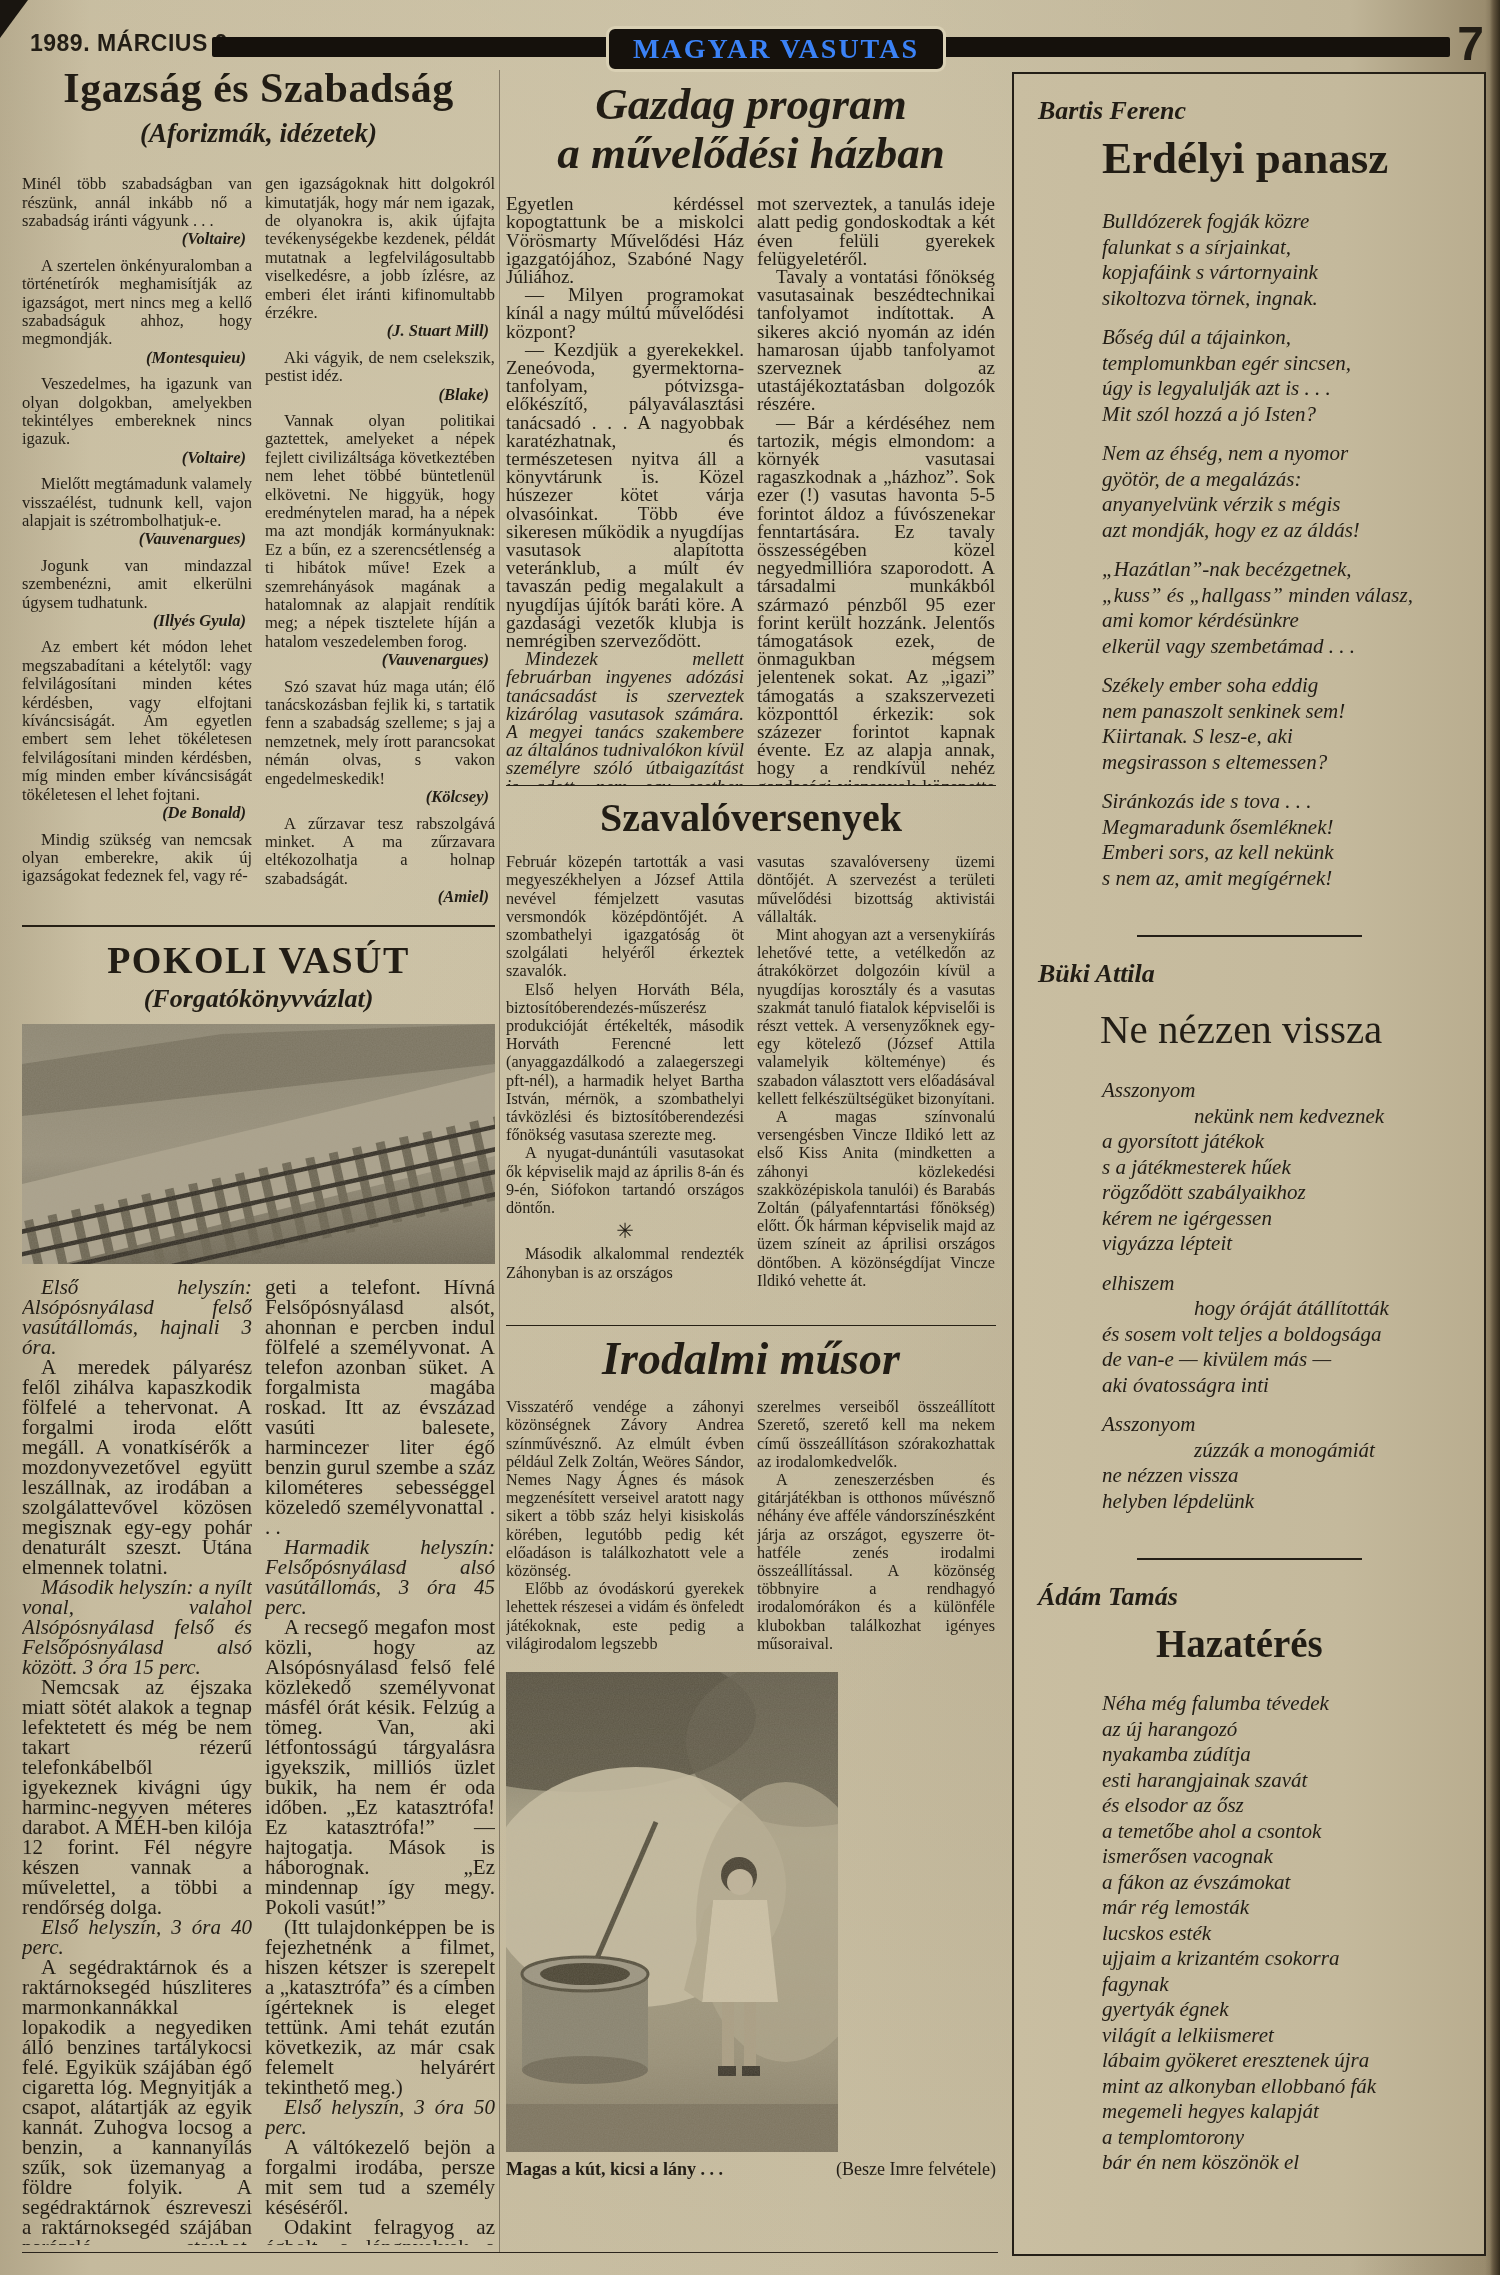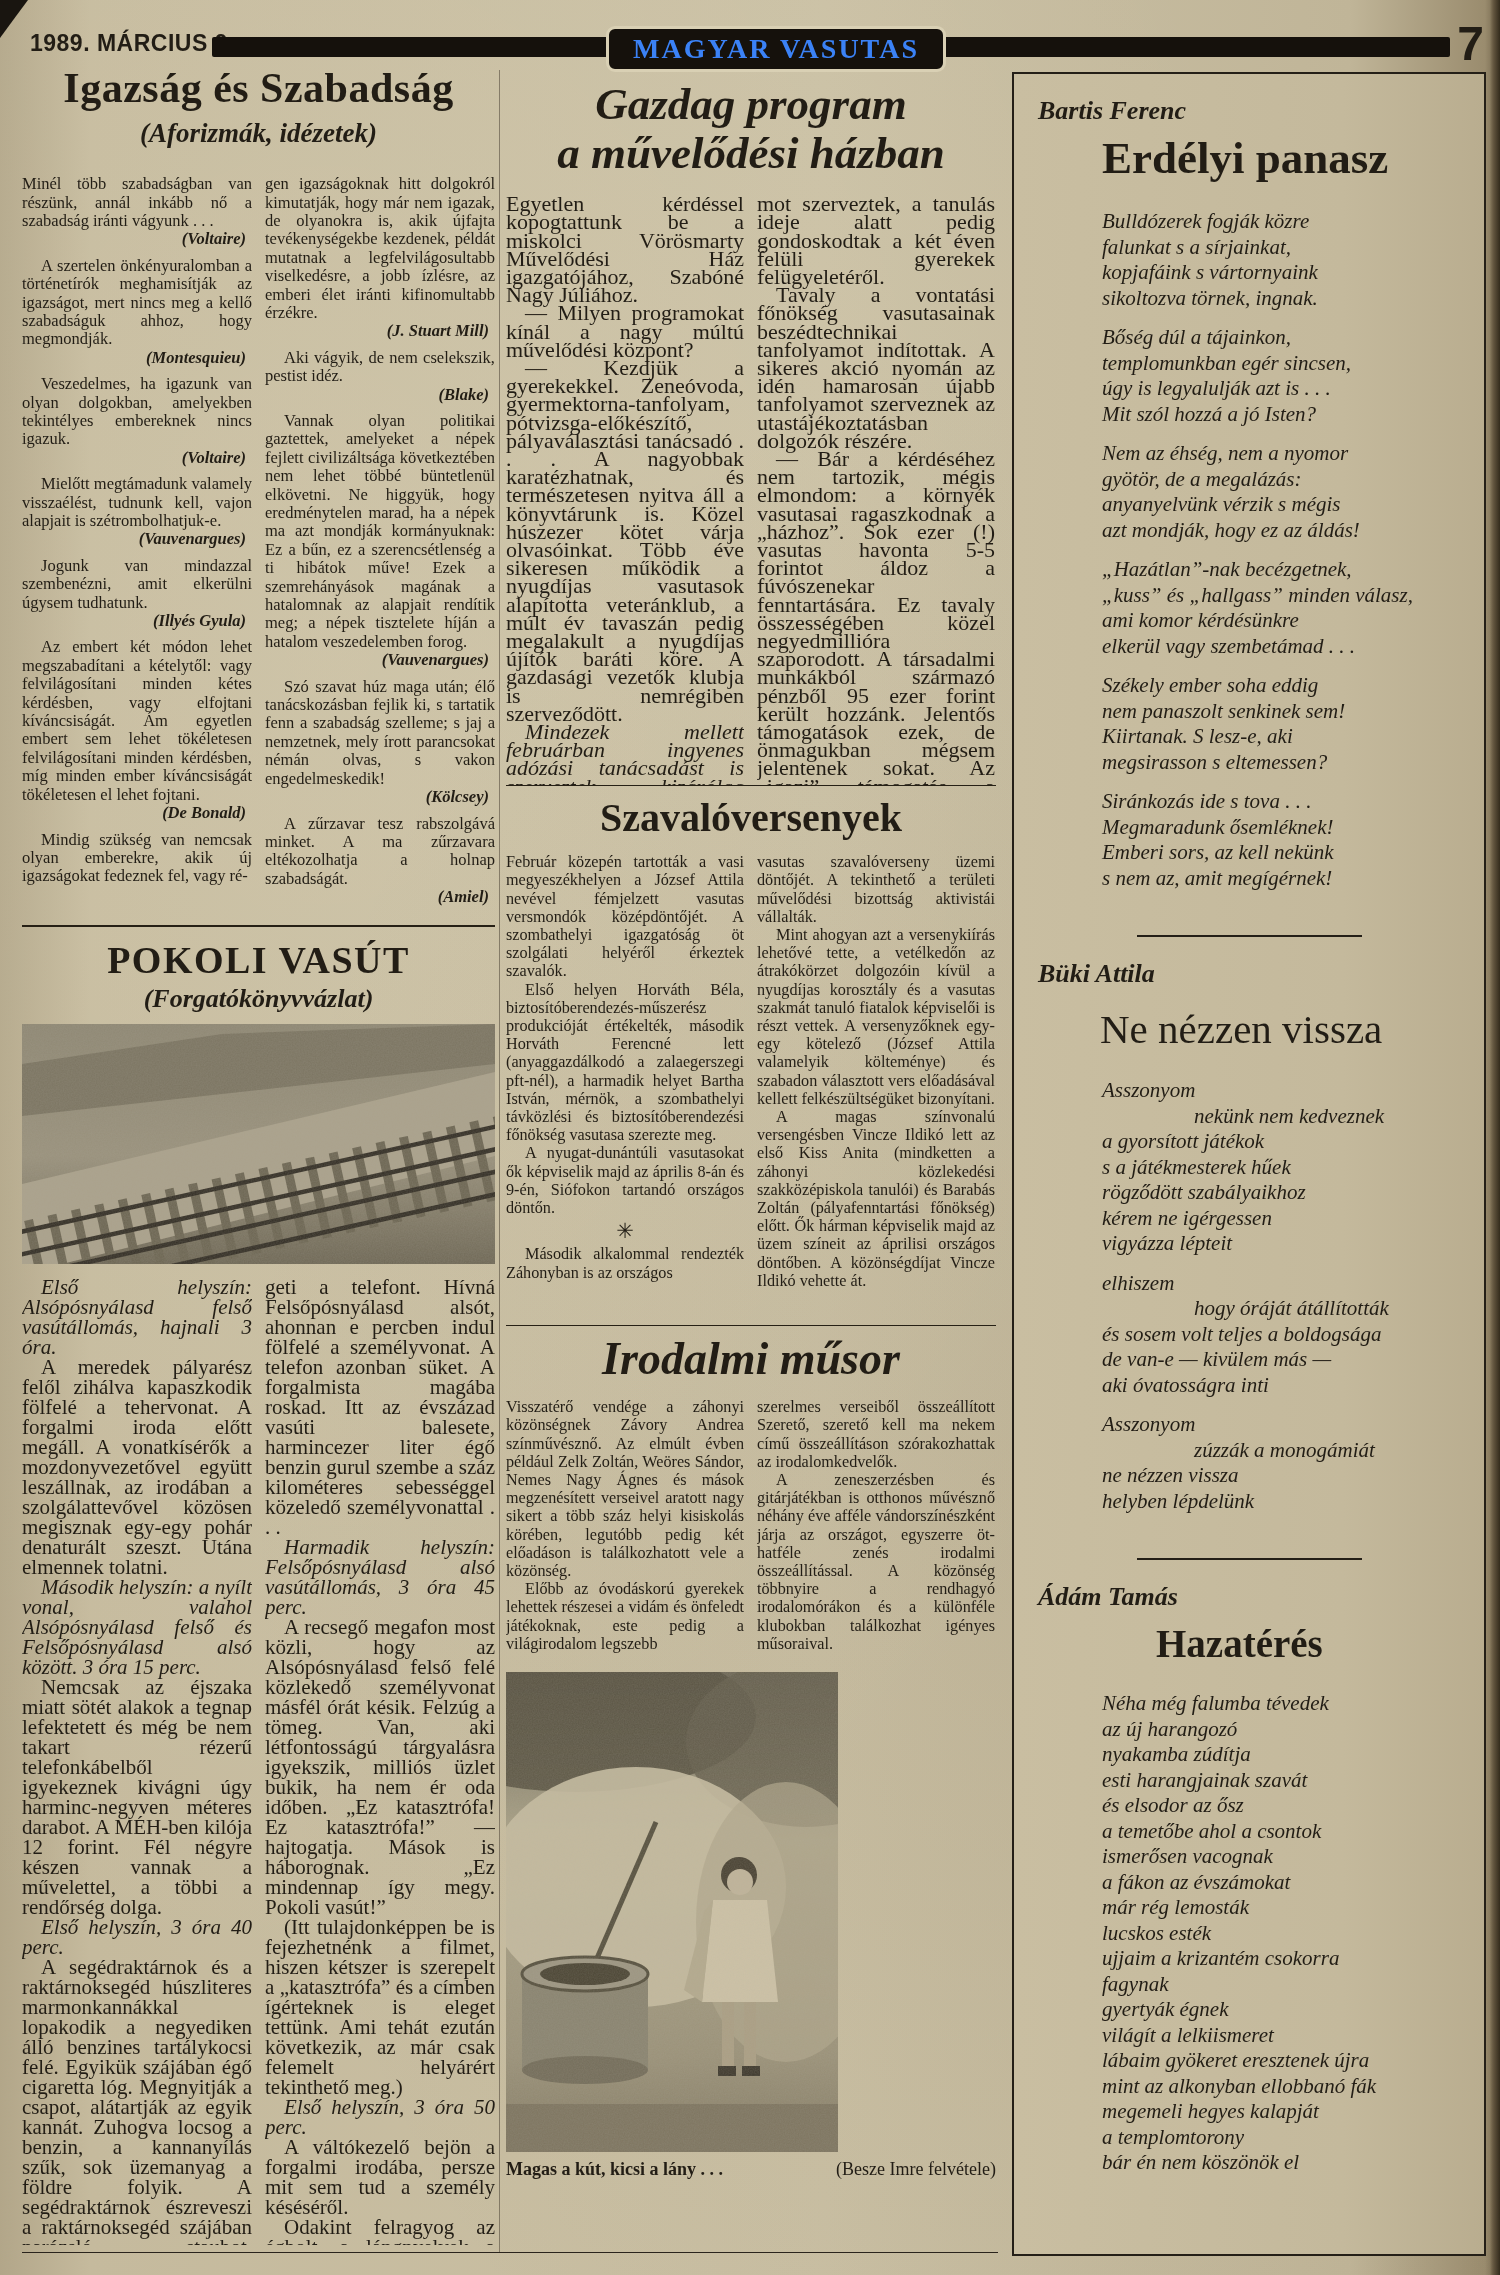--- a/index.html
+++ b/index.html
@@ -39,21 +39,21 @@
   #aph-cols .col{width:230px;}
   #rule-aph{margin-top:4px;}
   .art2-title{text-align:center;font:700 38px/1.05 "Liberation Serif",serif;letter-spacing:1.5px;margin-top:14px;}
   .art2-sub{text-align:center;font:italic 700 26px "Liberation Serif",serif;margin-top:3px;}
   .railway-photo{margin-top:10px;width:473px;height:240px;display:block;}
   #pokoli-cols{margin-top:13px;height:968px;font-size:21px;line-height:20px;}
   #pokoli-cols .col{width:230px;}
   
   #mid-section{position:absolute;left:506px;top:66px;width:490px;}
   .gaz-title{text-align:center;font:italic 700 45px/1.08 "Liberation Serif",serif;margin-top:14px;}
-  #gaz-cols{margin-top:18px;height:590px;font-size:22px;line-height:18.2px;}
+  #gaz-cols{margin-top:18px;height:590px;font-size:19px;line-height:18.2px;}
   #mid-section .col{width:238px;}
   .szav-title{text-align:center;font:700 40px/1 "Liberation Serif",serif;margin-top:12px;}
   #szav-cols{margin-top:15px;height:472px;font-size:16.2px;line-height:18.2px;}
   .irod-title{text-align:center;font:italic 700 46px/1 "Liberation Serif",serif;margin-top:10px;}
   #irod-cols{margin-top:16px;height:262px;font-size:16.2px;line-height:18.2px;}
   .well-photo{width:332px;height:480px;margin-top:12px;display:block;}
   .caption-row{display:flex;justify-content:space-between;width:490px;margin-top:7px;font-size:18px;}
   .caption{font-weight:700;}
   
   #poem-box{position:absolute;left:1012px;top:72px;width:470px;height:2180px;border:2px solid #241f17;overflow:hidden;
@@ -227,21 +227,21 @@
   <div class="szav-title">Szavalóversenyek</div>
   <div class="cols" id="szav-cols">
     <div class="col">
         <p class="para noind">Február közepén tartották a vasi megyeszékhelyen a József Attila nevével fémjelzett vasutas versmondók középdöntőjét. A szombathelyi igazgatóság öt szolgálati helyéről érkeztek szavalók.</p>
         <p class="para">Első helyen Horváth Béla, biztosítóberendezés-műszerész produkcióját értékelték, második Horváth Ferencné lett (anyaggazdálkodó a zalaegerszegi pft-nél), a harmadik helyet Bartha István, mérnök, a szombathelyi távközlési és biztosítóberendezési főnökség vasutasa szerezte meg.</p>
         <p class="para">A nyugat-dunántúli vasutasokat ők képviselik majd az április 8-án és 9-én, Siófokon tartandó országos döntőn.</p>
         <p class="para star">✳</p>
         <p class="para">Második alkalommal rendezték Záhonyban is az országos</p>
       </div>
     <div class="col">
-        <p class="para noind">vasutas szavalóverseny üzemi döntőjét. A tekinthető a területi művelődési bizottság aktivistái vállalták.</p>
+        <p class="para noind">vasutas szavalóverseny üzemi döntőjét. A szervezést a területi művelődési bizottság aktivistái vállalták.</p>
         <p class="para">Mint ahogyan azt a versenykiírás lehetővé tette, a vetélkedőn az átrakókörzet dolgozóin kívül a nyugdíjas korosztály és a vasutas szakmát tanuló fiatalok képviselői is részt vettek. A versenyzőknek egy-egy kötelező (József Attila valamelyik költeménye) és szabadon választott vers előadásával kellett felkészültségüket bizonyítani.</p>
         <p class="para">A magas színvonalú versengésben Vincze Ildikó lett az első Kiss Anita (mindketten a záhonyi közlekedési szakközépiskola tanulói) és Barabás Zoltán (pályafenntartási főnökség) előtt. Ők hárman képviselik majd az üzem színeit az áprilisi országos döntőben. A közönségdíjat Vincze Ildikó vehette át.</p>
       </div>
   </div>
   <div class="hrule thin"></div>
 
   <div class="irod-title">Irodalmi műsor</div>
   <div class="cols" id="irod-cols">
     <div class="col">
         <p class="para noind">Visszatérő vendége a záhonyi közönségnek Závory Andrea színművésznő. Az elmúlt évben például Zelk Zoltán, Weöres Sándor, Nemes Nagy Ágnes és mások megzenésített verseivel aratott nagy sikert a több száz helyi kisiskolás körében, legutóbb pedig két előadáson is találkozhatott vele a közönség.</p>

